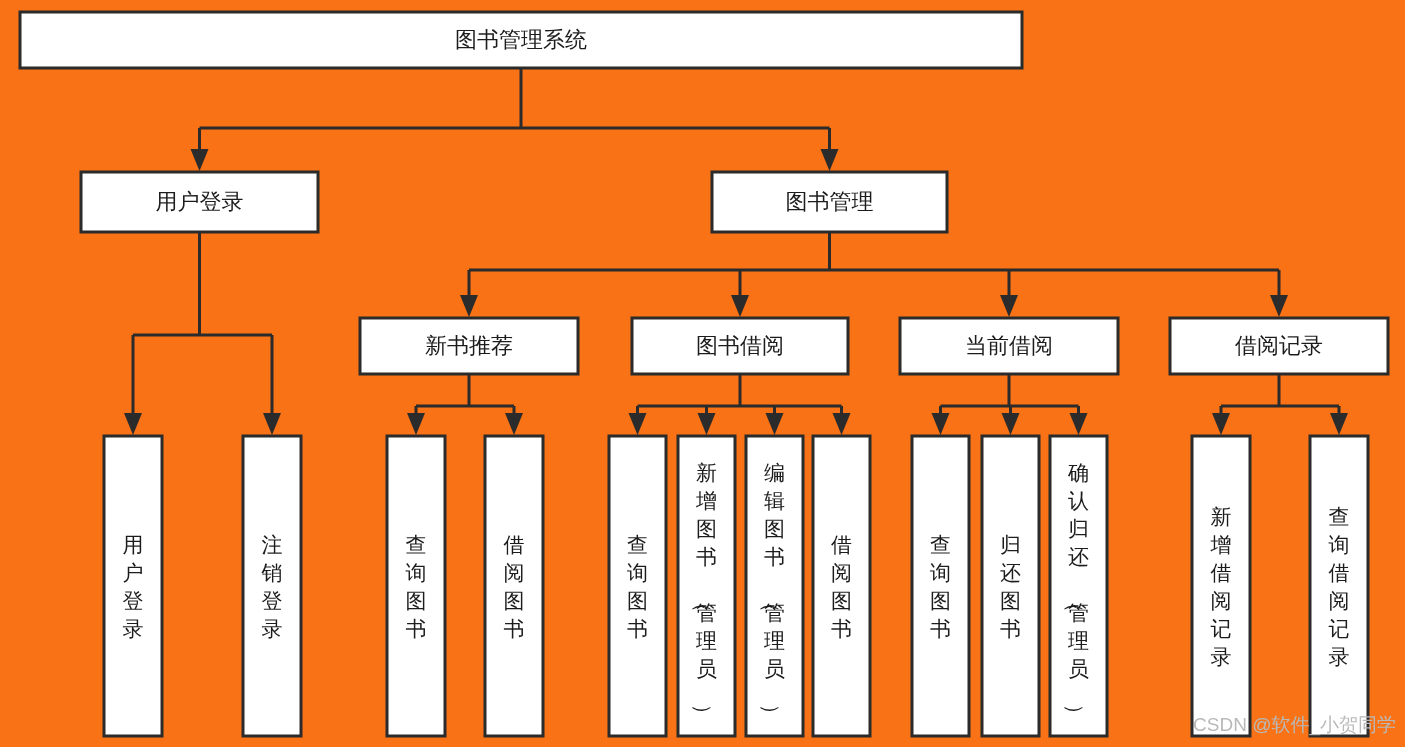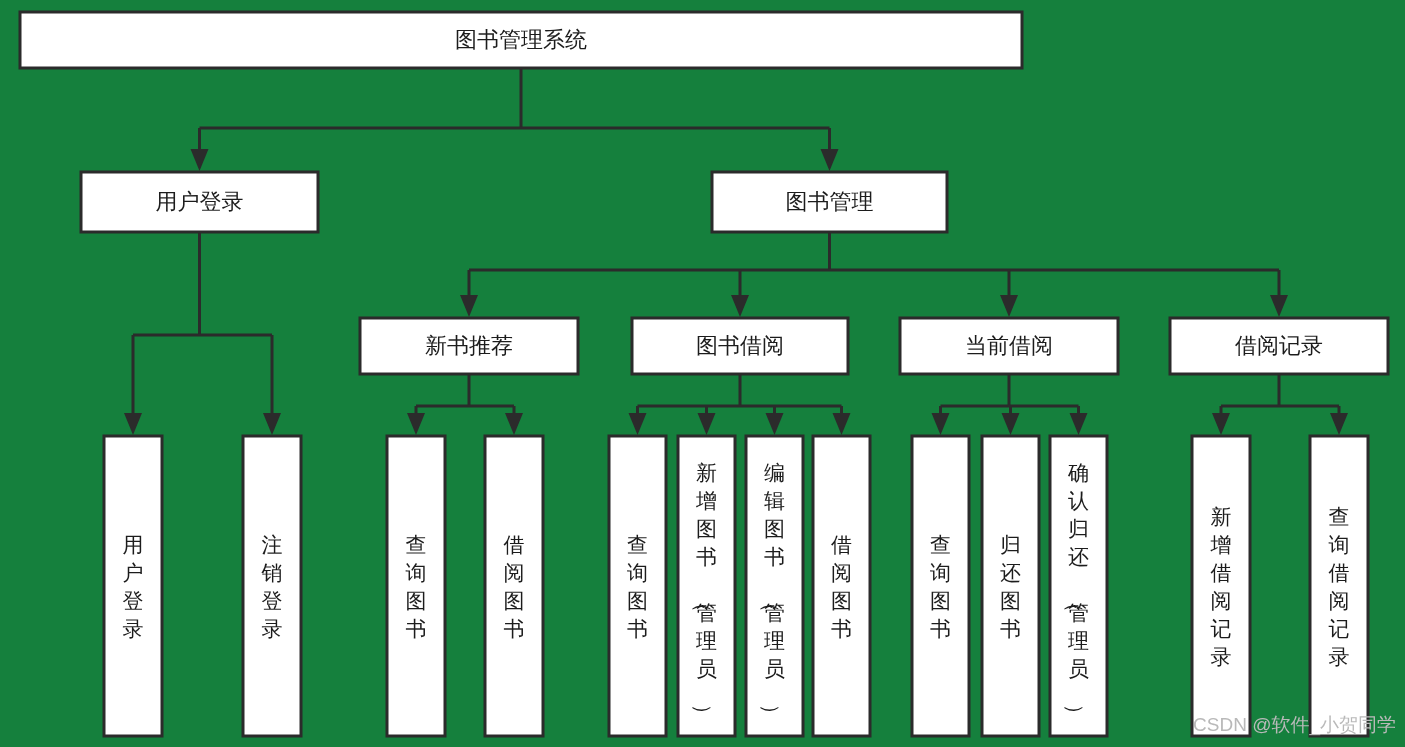--- a/index.html
+++ b/index.html
@@ -8,21 +8,21 @@
     padding: 0;
     background: #ffffff;
   }
   body {
     font-family: "Liberation Sans", "DejaVu Sans", sans-serif;
   }
   #diagram-root {
     position: relative;
     width: 1405px;
     height: 747px;
-    background: #15803d;
+    background: #f97316;
     overflow: hidden;
   }
   svg#flow {
     display: block;
     width: 1405px;
     height: 747px;
   }
   .node-box {
     fill: #ffffff;
     stroke: #2b2b2b;

